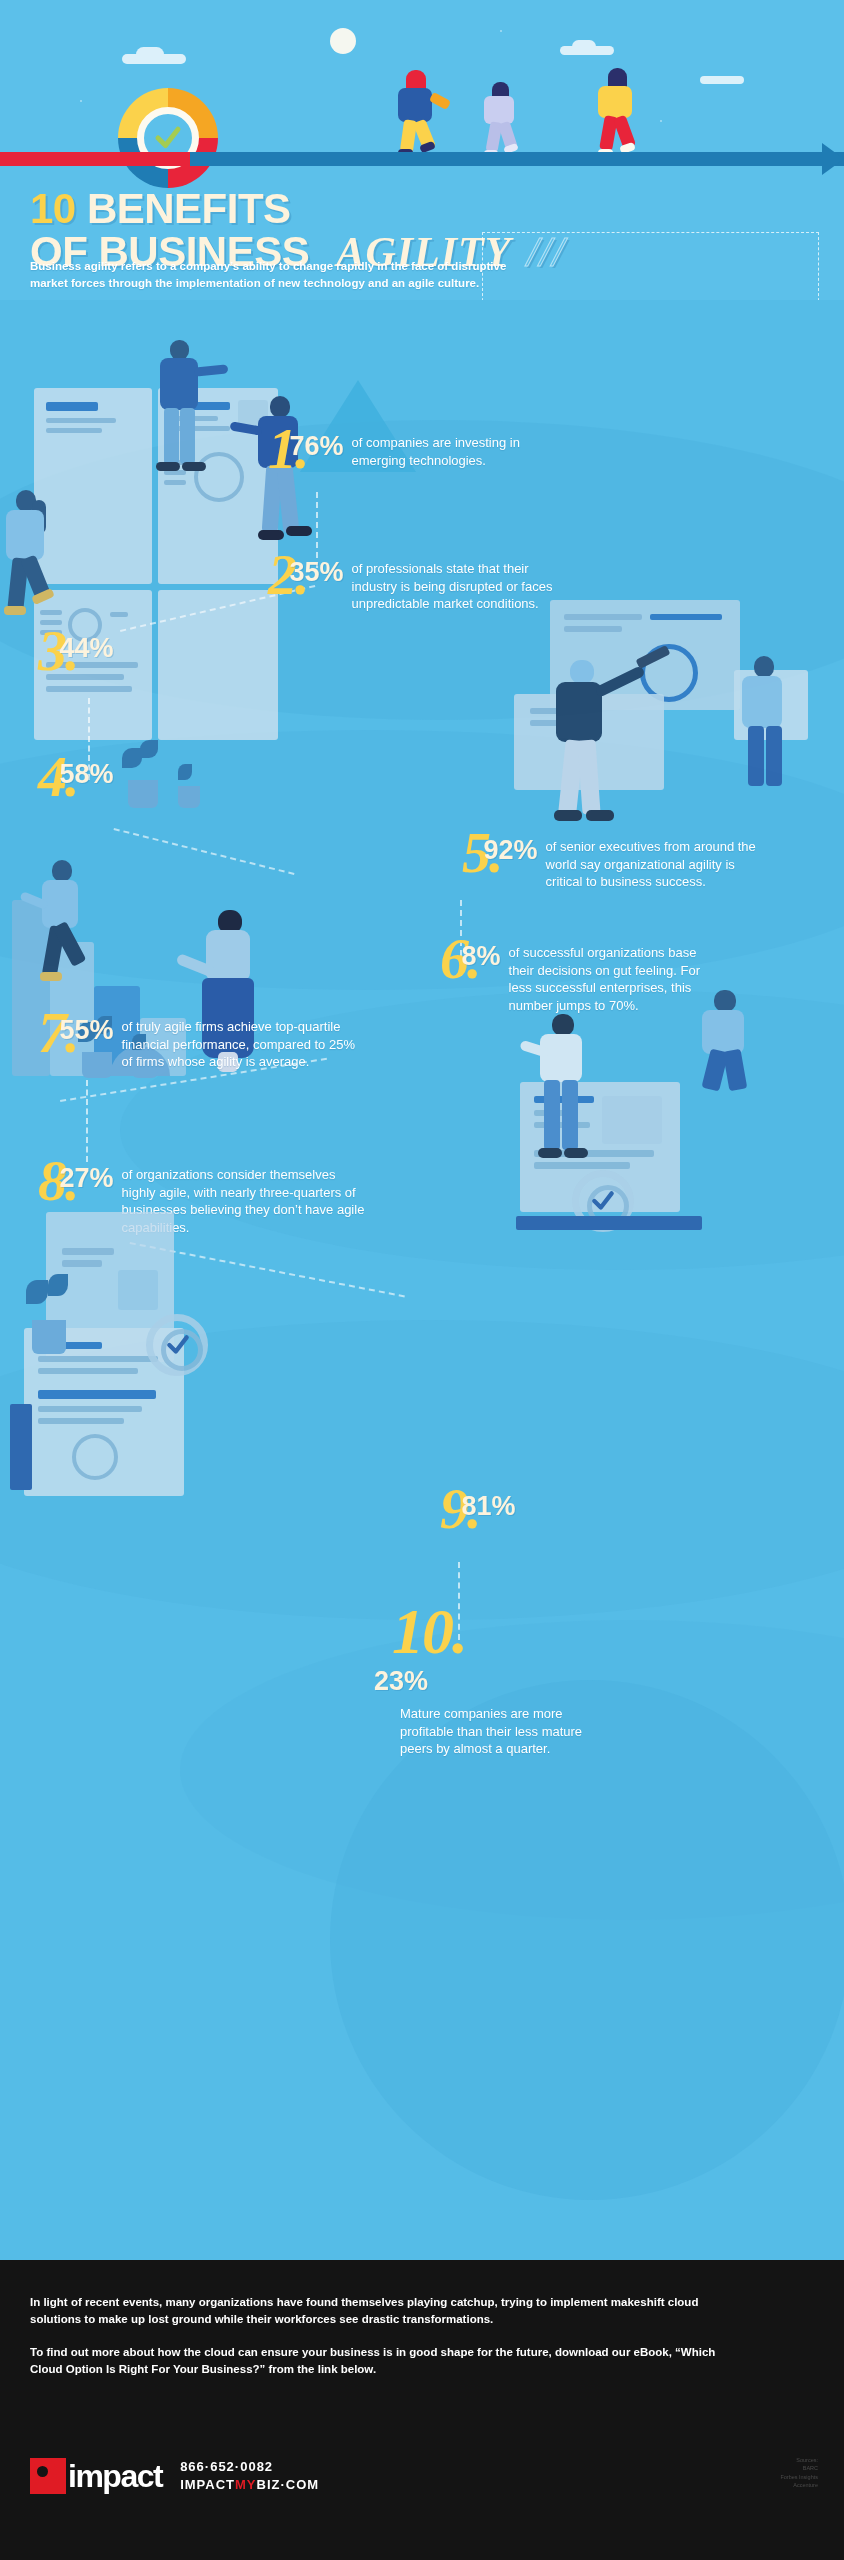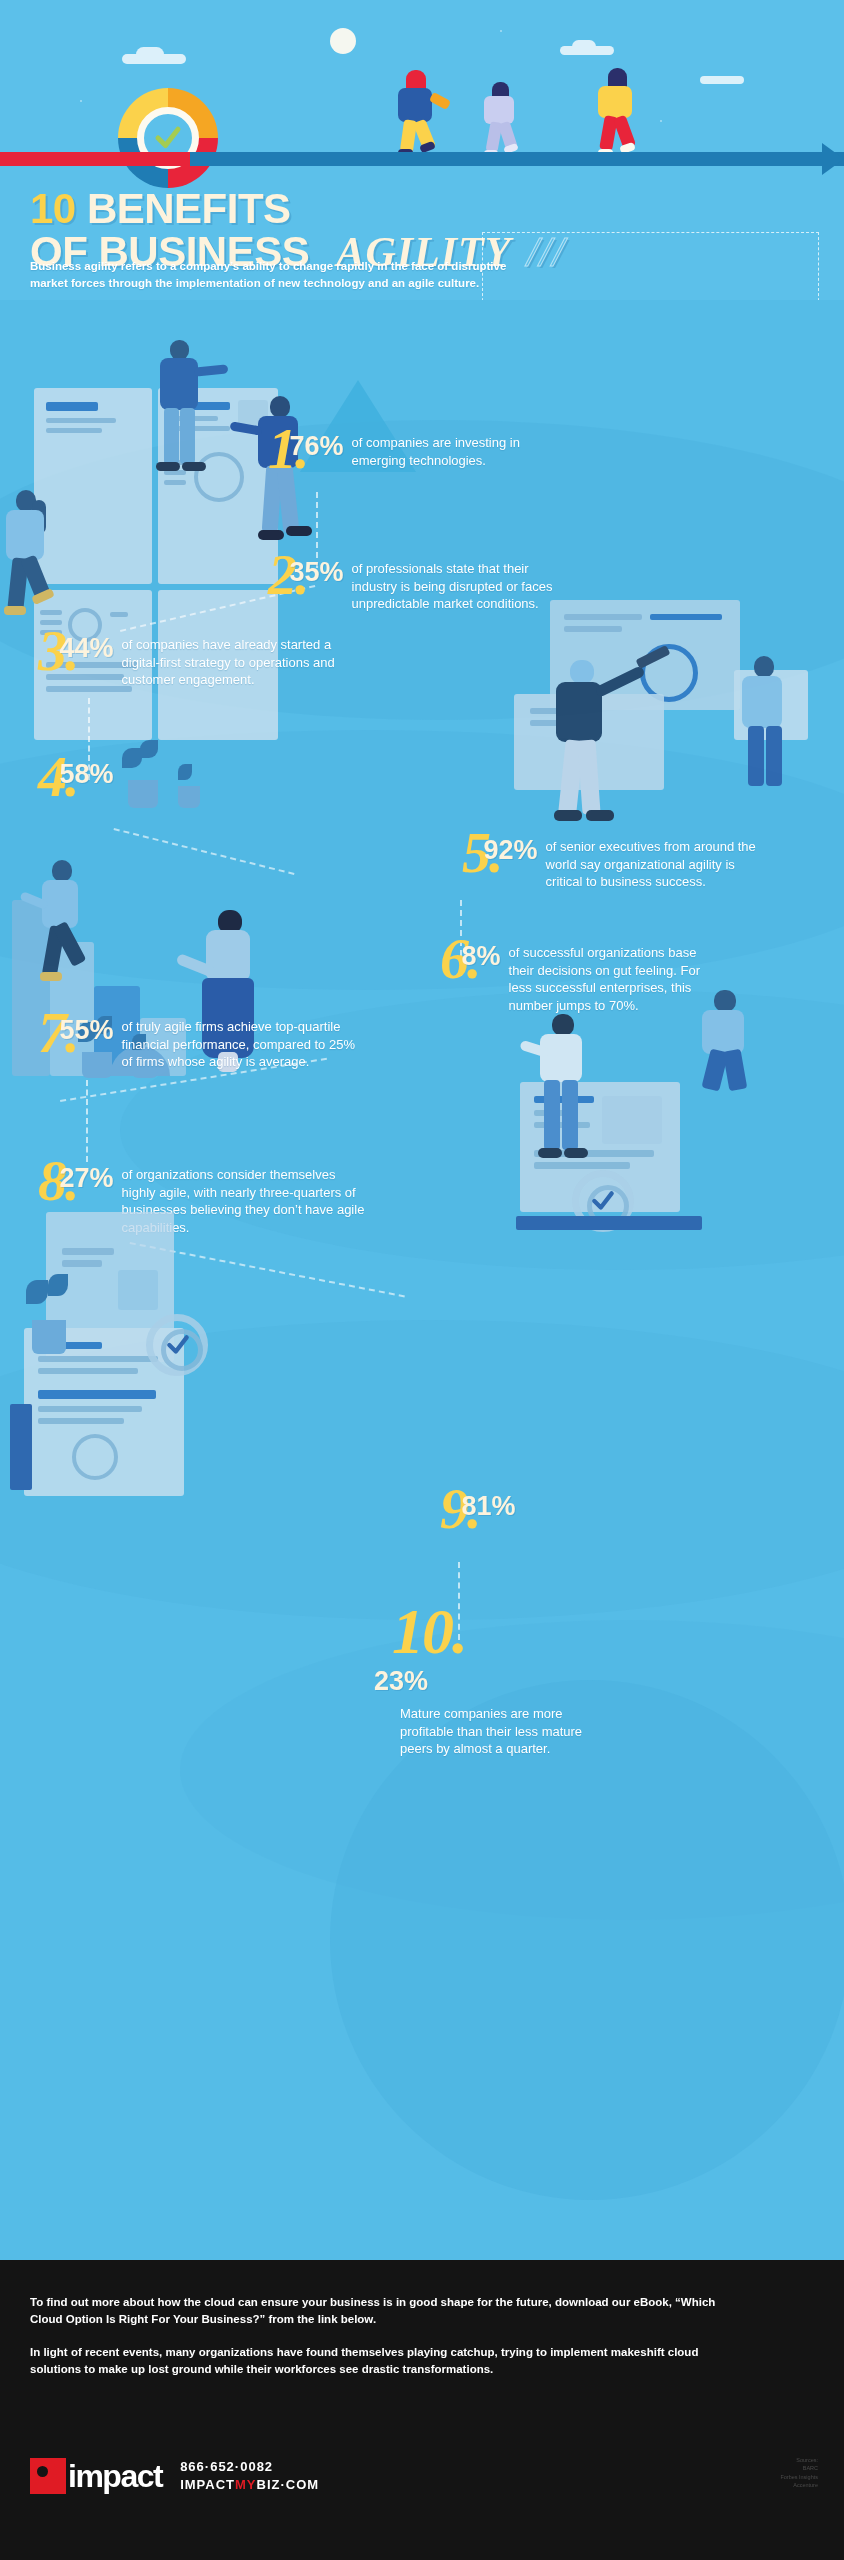--- a/index.html
+++ b/index.html
@@ -304,21 +304,20 @@
         <div class="pp" style="left:16px;top:0px;width:20px;height:22px;background:#2a4f7c;border-radius:10px;"></div>
         <div class="pp" style="left:4px;top:20px;width:40px;height:52px;background:#8cc2e8;border-radius:8px;"></div>
         <div class="pp" style="left:10px;top:70px;width:16px;height:60px;background:#2a5ca8;"></div>
         <div class="pp" style="left:28px;top:70px;width:16px;height:60px;background:#2a5ca8;"></div>
       </div>
     </div>
 
     <div class="stat" style="left:38px;top:326px;width:480px;">
       <span class="num">3.</span>
       <span class="pct">44%</span>
-      <span class="desc" style="width:230px;">of companies have already started a digital-first strategy to operations and customer engagement.</span>
     </div>
     <div class="dottedline" style="left:88px;top:398px;height:82px;"></div>
 
     <div class="stat" style="left:38px;top:452px;width:480px;">
       <span class="num">4.</span>
       <span class="pct">58%</span>
     </div>
     <div class="dotteddiag" style="left:114px;top:528px;width:186px;transform:rotate(14deg);"></div>
 
     <div class="illus" style="left:0px;top:556px;width:300px;height:250px;">
@@ -447,22 +446,22 @@
     <div class="stat" style="left:392px;top:1304px;width:450px;flex-direction:column;">
       <span class="num" style="font-size:64px;">10.</span>
       <span class="pct">23%</span>
       <span class="desc" style="width:205px;">Mature companies are more profitable than their less mature peers by almost a quarter.</span>
     </div>
 
   </div>
 
   <div class="footer">
     <div class="ftxt">
+      <p>In light of recent events, many organizations have found themselves playing catchup, trying to implement makeshift cloud solutions to make up lost ground while their workforces see drastic transformations.</p>
       <p>To find out more about how the cloud can ensure your business is in good shape for the future, download our eBook, “Which Cloud Option Is Right For Your Business?” from the link below.</p>
-      <p>In light of recent events, many organizations have found themselves playing catchup, trying to implement makeshift cloud solutions to make up lost ground while their workforces see drastic transformations.</p>
     </div>
 
     <div class="logorow">
       <div class="logomark"></div>
       <div class="logoword">impact</div>
       <div class="contact">
         <div>866·652·0082</div>
         <div><span>IMPACT</span><span class="my">MY</span><span>BIZ·COM</span></div>
       </div>
     </div>

